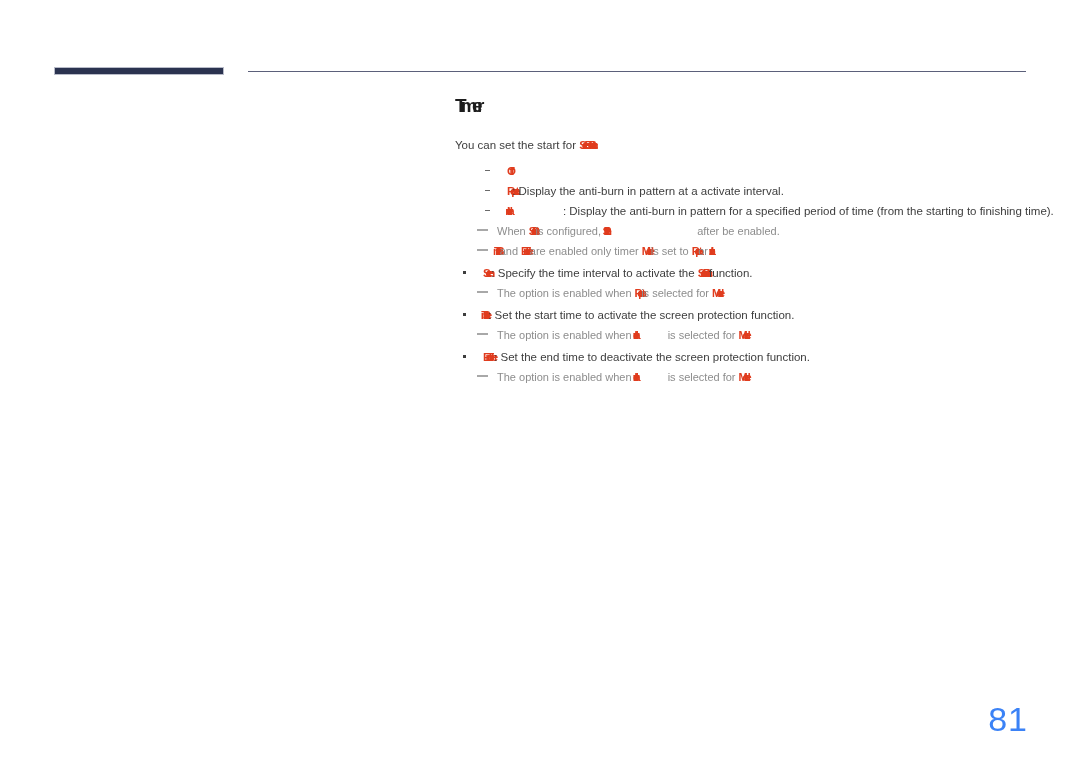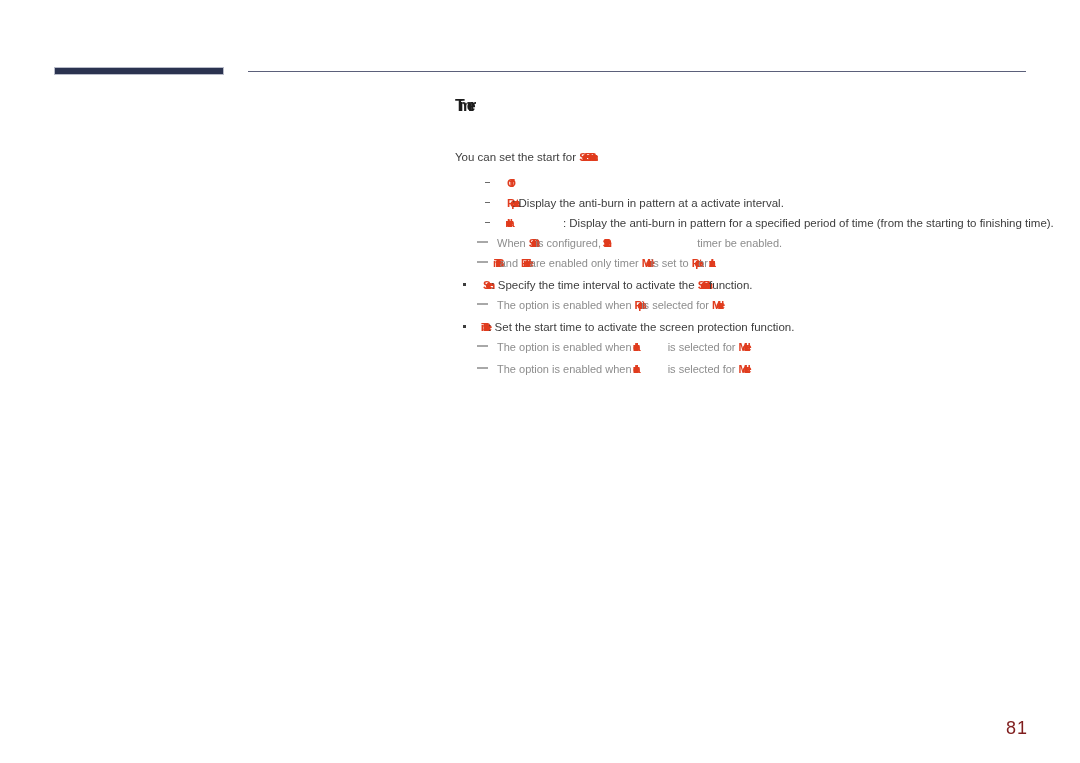--- a/index.html
+++ b/index.html
@@ -43,26 +43,26 @@
 
   
   .content {
     position: absolute;
     left: 455px;
     top: 95px;
     width: 600px;
   }
 
   .page-title {
-    font-size: 16px;
+    font-size: 19px;
     font-weight: bold;
     color: #1d1d1d;
     letter-spacing: -5.5px;
     line-height: 22px;
-    margin: 0 0 30px 0;
+    margin: 0 0 18px 0;
     white-space: nowrap;
   }
 
   .body-line {
     font-size: 11.5px;
     color: #3d3d3d;
     line-height: 20px;
     margin: 0 0 0 0;
     white-space: nowrap;
   }
@@ -150,22 +150,22 @@
   .note-row .term-gap { color: #e03c1e; }
 
   .spacer-sm { height: 2px; }
   .spacer-md { height: 6px; }
 
   
   .page-number {
     position: absolute;
     right: 52px;
     bottom: 24px;
-    font-size: 18px;
-    color: #7f1d1d;
+    font-size: 34px;
+    color: #3b82f6;
     letter-spacing: 1px;
   }
 </style>
 </head>
 <body>
 
 <div class="header-rule">
   <div class="header-block"></div>
   <div class="header-line"></div>
 </div>
@@ -192,21 +192,21 @@
     <span class="term">Repeat</span><span>: Display the anti-burn in pattern at a activate interval.</span>
   </div>
 
   <div class="sub-row">
     <span class="dash"></span>
     <span class="term-gap">Interval</span><span>: Display the anti-burn in pattern for a specified period of time (from the starting to finishing time).</span>
   </div>
 
   <div class="note-row">
     <span class="ndash"></span>
-    <span>When </span><span class="term">Screen Protection</span><span> is configured, </span><span class="term-vwide">Pixel Shift</span><span> timer be enabled.</span>
+    <span>When </span><span class="term">Screen Protection</span><span> is configured, </span><span class="term-vwide">Pixel Shift</span><span> after be enabled.</span>
   </div>
 
   <div class="note-row">
     <span class="ndash"></span>
     <span class="term">Start Time</span><span> and </span><span class="term">End Time</span><span> are enabled only timer </span><span class="term">Mode</span><span> is set to </span><span class="term">Repeat</span><span> or </span><span class="term">Interval.</span>
   </div>
 
   <div class="spacer-sm"></div>
 
   <div class="bullet-row">
@@ -226,20 +226,24 @@
     <span class="term">Start Time</span><span> : Set the start time to activate the screen protection function.</span>
   </div>
 
   <div class="note-row">
     <span class="ndash"></span>
     <span>The option is enabled when </span><span class="term-wide">Interval</span><span> is selected for </span><span class="term">Mode.</span>
   </div>
 
   <div class="spacer-sm"></div>
 
+  <div class="bullet-row">
+    <span class="dot"></span>
+    <span class="term">End Time</span><span> : Set the end time to deactivate the screen protection function.</span>
+  </div>
 
   <div class="note-row">
     <span class="ndash"></span>
     <span>The option is enabled when </span><span class="term-wide">Interval</span><span> is selected for </span><span class="term">Mode.</span>
   </div>
 
 </div>
 
 <div class="page-number">81</div>
 

